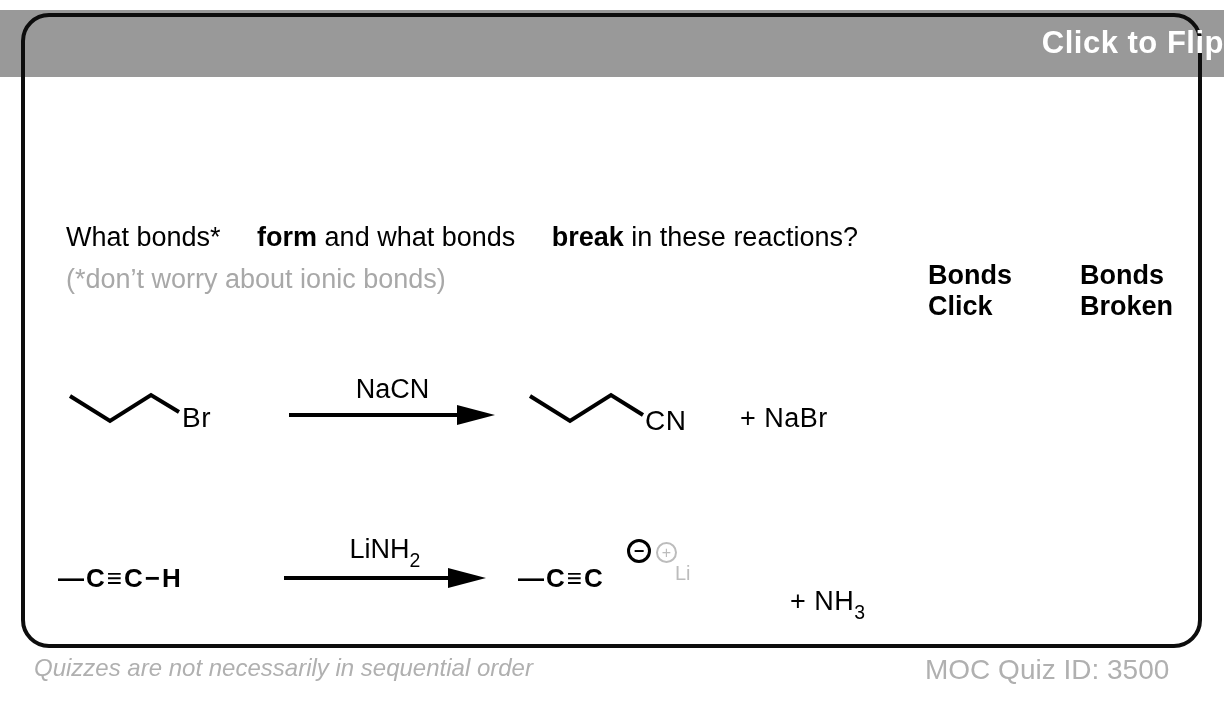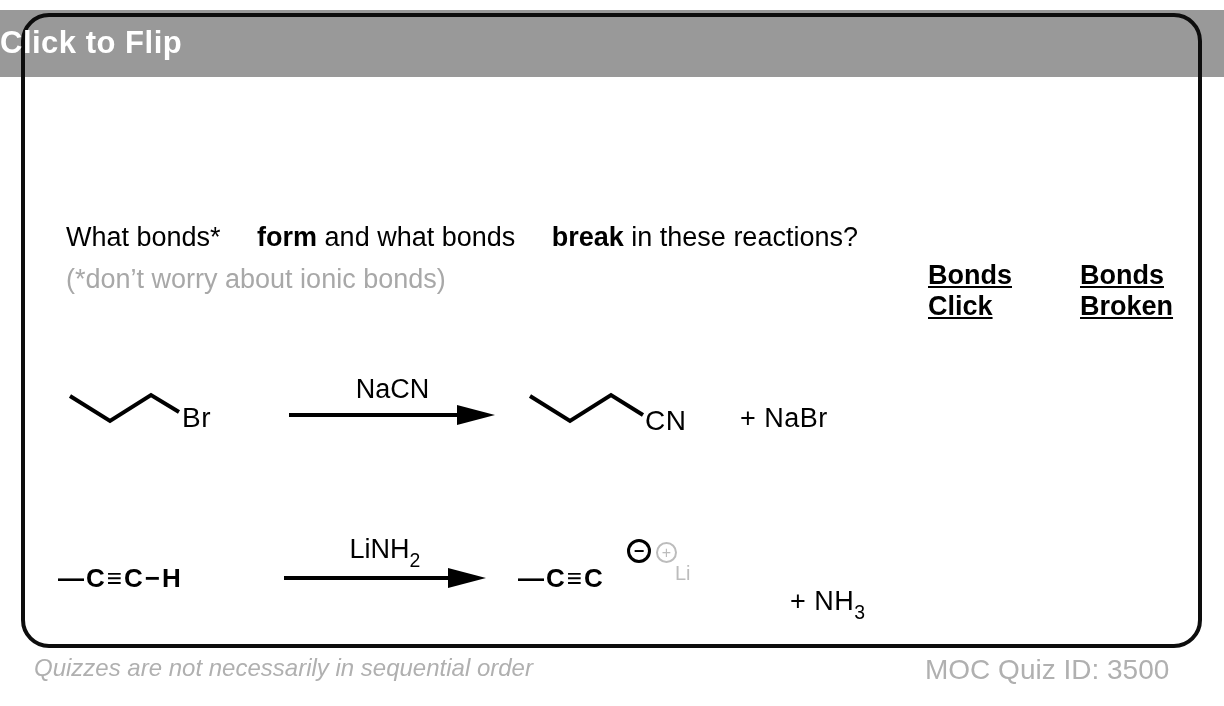--- a/index.html
+++ b/index.html
@@ -6,37 +6,37 @@
   html,body { background:#ffffff; }
   body { font-family:"Liberation Sans", sans-serif; }
   #stage {
     position:relative; width:1224px; height:706px; background:#ffffff; overflow:hidden;
   }
   .header-bar {
     position:absolute; left:0; top:10px; width:1224px; height:67px;
     background:#999999; z-index:1;
   }
   .header-title {
-    position:absolute; left:0; top:25px; width:1224px; text-align:left;
+    position:absolute; left:0; top:25px; width:1224px; text-align:right;
     color:#ffffff; font-size:31px; font-weight:700; letter-spacing:0.5px; z-index:3;
   }
   .card {
     position:absolute; left:21px; top:13px; width:1181px; height:635px;
     border:4px solid #0d0d0d; border-radius:28px; background:transparent; z-index:2;
   }
   .q-line1 {
     position:absolute; left:66px; top:222px; font-size:27px; color:#000; z-index:4;
   }
   .q-line1 b { font-weight:700;margin-left:29px; }
   .q-note {
     position:absolute; left:66px; top:264px; font-size:27px; color:#a8a8a8; z-index:4;
   }
   .col-head {
     position:absolute; top:260px; font-size:27px; font-weight:700; color:#000;
-    line-height:31px; z-index:4;text-decoration:underline;
+    line-height:31px; z-index:4;
   }
   .col-formed { left:928px; }
   .col-broken { left:1080px; }
   .mol-svg { position:absolute; z-index:4; }
   .atom-label {
     position:absolute; font-size:28px; color:#000; z-index:4; letter-spacing:0.5px;
   }
   .arrow-svg { position:absolute; z-index:4; }
   .reagent-label {
     position:absolute; font-size:27px; color:#000; text-align:center; z-index:4;

